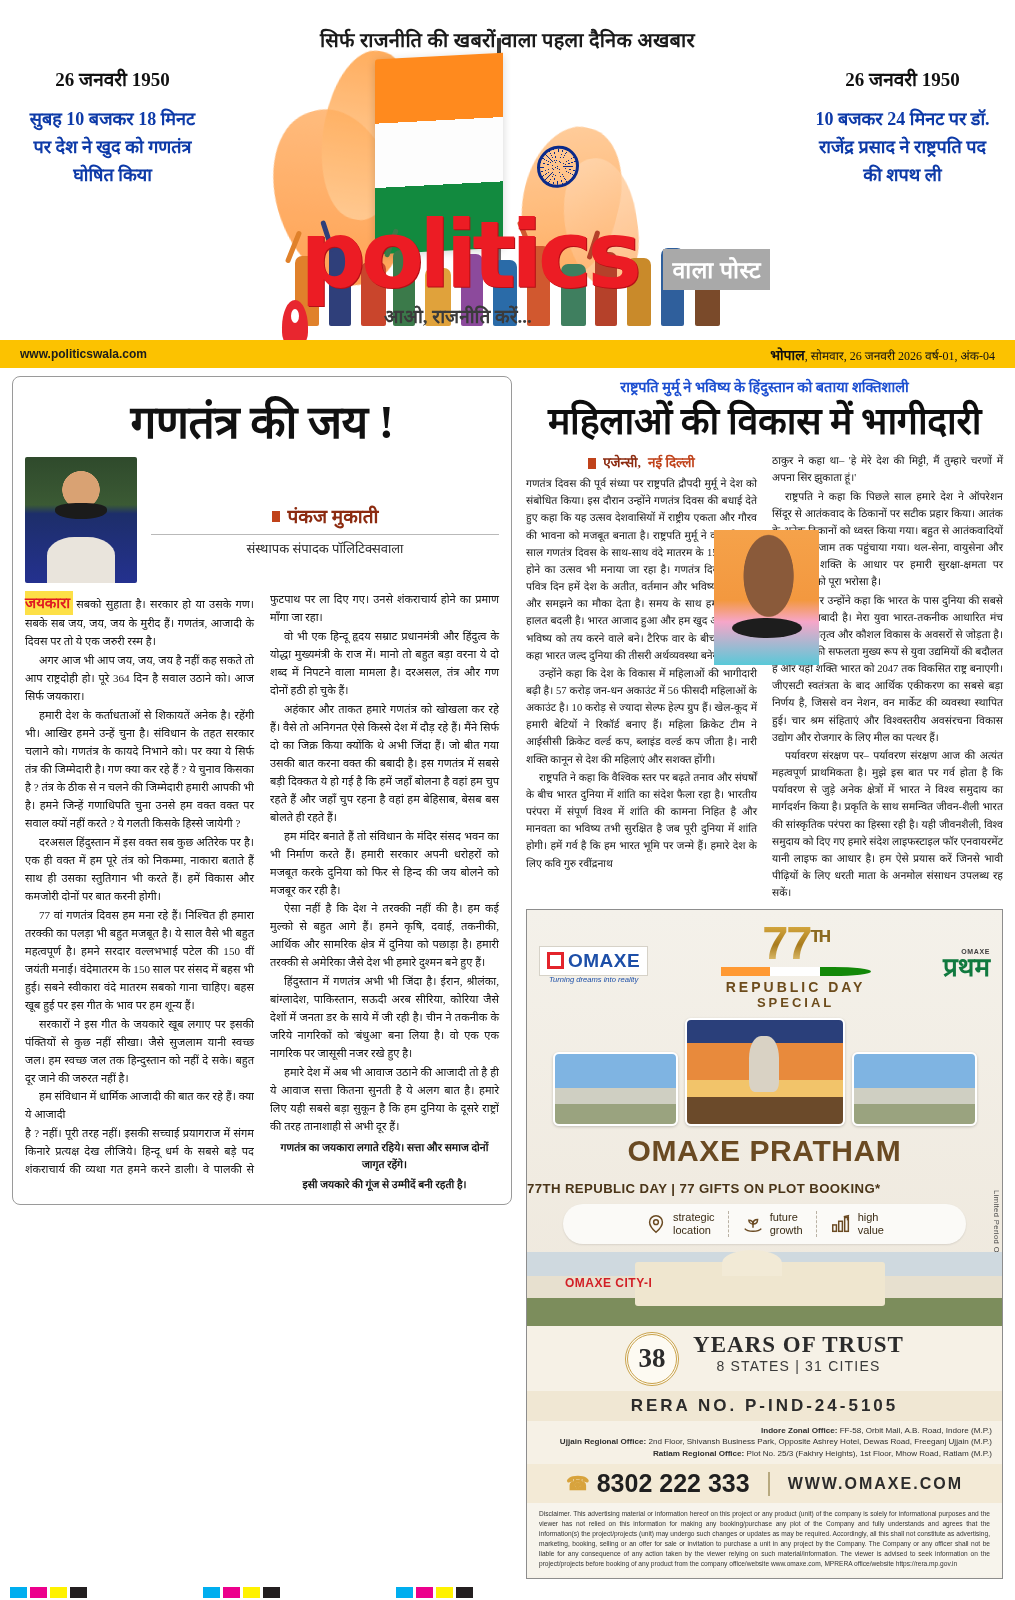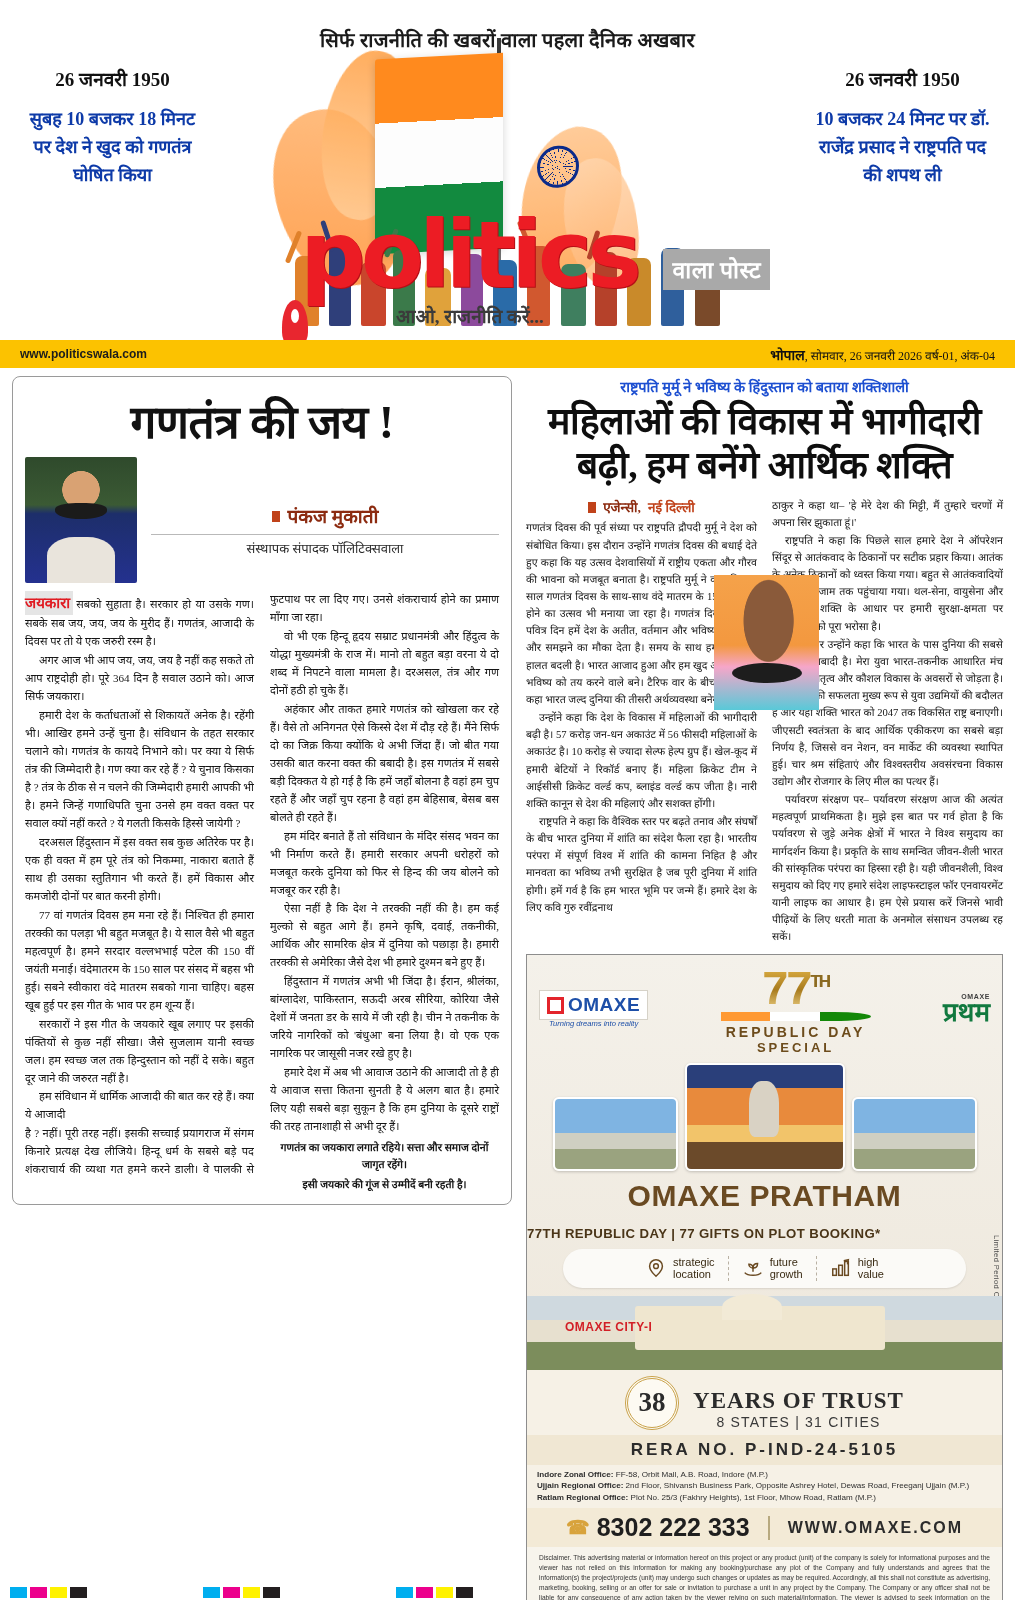--- a/index.html
+++ b/index.html
@@ -133,21 +133,21 @@
     background: #a9a9a9;
     color: #ffffff;
     font-family: "Liberation Serif", serif;
     font-weight: bold;
     font-size: 23px;
     padding: 4px 9px 5px;
     letter-spacing: .5px;
   }
   .logo-sub {
     position: absolute;
-    left: 96px; top: 88px;
+    left: 84px; top: 88px;
     font-family: "Liberation Serif", serif;
     font-weight: bold;
     font-size: 19px;
     color: #3b3b3b;
   }
   .pen-nib {
     position: absolute;
     left: 282px; top: 300px;
     width: 26px; height: 44px;
     background: #e8262f;
@@ -269,21 +269,21 @@
     font-size: 11.1px;
     line-height: 1.62;
     text-align: justify;
     color: #151515;
     text-indent: 14px;
     margin-bottom: 1px;
   }
   .edit-cols p.first { text-indent: 0; }
   .dropcap {
     display: inline-block;
-    background: #e5e5e5;
+    background: #fde047;
     color: #e01b22;
     font-family: "Liberation Serif", serif;
     font-weight: bold;
     font-size: 15px;
     padding: 0 3px 0 0;
     margin-right: 3px;
   }
   .edit-cols p.closing {
     font-weight: bold;
     text-align: center;
@@ -393,28 +393,28 @@
   .feat-bar { display:flex; justify-content:center; gap:0; background:#fbfaf7; border-radius:22px; margin:8px 36px 0; padding:7px 10px; box-shadow:0 1px 2px rgba(0,0,0,.1);}
   .feat { display:flex; align-items:center; gap:6px; padding:0 13px; }
   .feat + .feat { border-left:1px dashed #b9b1a3; }
   .feat-ic { width:22px; height:22px; flex:none; color:#6a4a22; }
   .feat-tx { font-family:"Liberation Sans",sans-serif; font-size:11px; line-height:1.15; color:#3a2b14; }
   .cityband { height:74px; margin-top:8px; position:relative;
     background: linear-gradient(180deg,#cfd9df 0 32%, #e7e0cf 32% 62%, #7c8d5c 62% 100%); }
   .cityband .gate { position:absolute; left:108px; top:10px; width:250px; height:44px; background:#efe6cf; border-radius:3px;}
   .cityband .dome { position:absolute; left:195px; top:-2px; width:60px; height:26px; background:#f2ead6; border-radius:50% 50% 0 0;}
   .cityname { position:absolute; left:38px; top:24px; font-family:"Liberation Sans",sans-serif; font-weight:bold; font-size:12px; color:#d21f26; letter-spacing:.5px;}
-  .trust-row { display:flex; align-items:flex-end; justify-content:center; gap:14px; padding:6px 12px 5px; background:#f6f1e6;}
+  .trust-row { display:flex; align-items:flex-start; justify-content:center; gap:14px; padding:6px 12px 5px; background:#f6f1e6;}
   .seal { width:54px; height:54px; border-radius:50%; border:3px double #c9a24a;
     display:flex; align-items:center; justify-content:center;
     font-family:"Liberation Serif",serif; font-weight:bold; font-size:27px; color:#2b2b2b; background:#fdfaf2;}
   .trust-tx1 { font-family:"Liberation Serif",serif; font-weight:bold; font-size:23px; color:#2b2b2b; letter-spacing:1px;}
   .trust-tx2 { font-family:"Liberation Sans",sans-serif; font-size:14px; color:#3a3a3a; letter-spacing:1.2px; text-align:center;}
   .rera { text-align:center; background:#f0e7d3; font-family:"Liberation Sans",sans-serif; font-weight:bold; font-size:17px; color:#2b2b2b; letter-spacing:3px; padding:5px 0;}
-  .offices { text-align:left; padding:4px 10px 5px; background:#f6f1e6;}
+  .offices { text-align:right; padding:4px 10px 5px; background:#f6f1e6;}
   .offices div { font-family:"Liberation Sans",sans-serif; font-size:8.1px; color:#2e2e2e; line-height:1.42;}
   .offices b { font-weight:bold; }
   .contact-row { display:flex; align-items:center; justify-content:center; gap:18px; background:#f3ead6; padding:5px 0;}
   .phone { display:flex; align-items:center; gap:7px; font-family:"Liberation Sans",sans-serif; font-weight:bold; font-size:25px; color:#1f1f1f;}
   .phone-ic { color:#d8a33c; font-size:19px; }
   .divider-v { width:2px; height:24px; background:#b7a97f; }
   .weburl { font-family:"Liberation Sans",sans-serif; font-weight:bold; font-size:16px; color:#2b2b2b; letter-spacing:2px;}
   .disclaimer { padding:6px 12px 8px; background:#f7f4ec; font-family:"Liberation Sans",sans-serif; font-size:6.6px; line-height:1.5; color:#333; text-align:justify;}
   .vert-note { position:absolute; right:1px; top:280px; writing-mode: vertical-rl; font-family:"Liberation Sans",sans-serif; font-size:7.6px; color:#4a4a4a; letter-spacing:.4px;}
 
@@ -525,21 +525,20 @@
           <p class="closing">गणतंत्र का जयकारा लगाते रहिये। सत्ता और समाज दोनों जागृत रहेंगे।</p>
           <p class="closing">इसी जयकारे की गूंज से उम्मीदें बनी रहती है।</p>
         </div>
       </div>
     </div>
 
     <div class="col-right">
       <div class="kicker">राष्ट्रपति मुर्मू ने भविष्य के हिंदुस्तान को बताया शक्तिशाली</div>
       <div class="main-head">
         <div>महिलाओं की विकास में भागीदारी</div>
-        <div>बढ़ी, हम बनेंगे आर्थिक शक्ति</div>
       </div>
 
       <div class="art-body">
         <div class="murmu-photo"></div>
         <div class="art-cols">
           <p class="first">
             <span class="agency">
               <span class="bullet-sq"></span>
               <span>एजेन्सी,</span>
               <span class="loc">नई दिल्ली</span>

